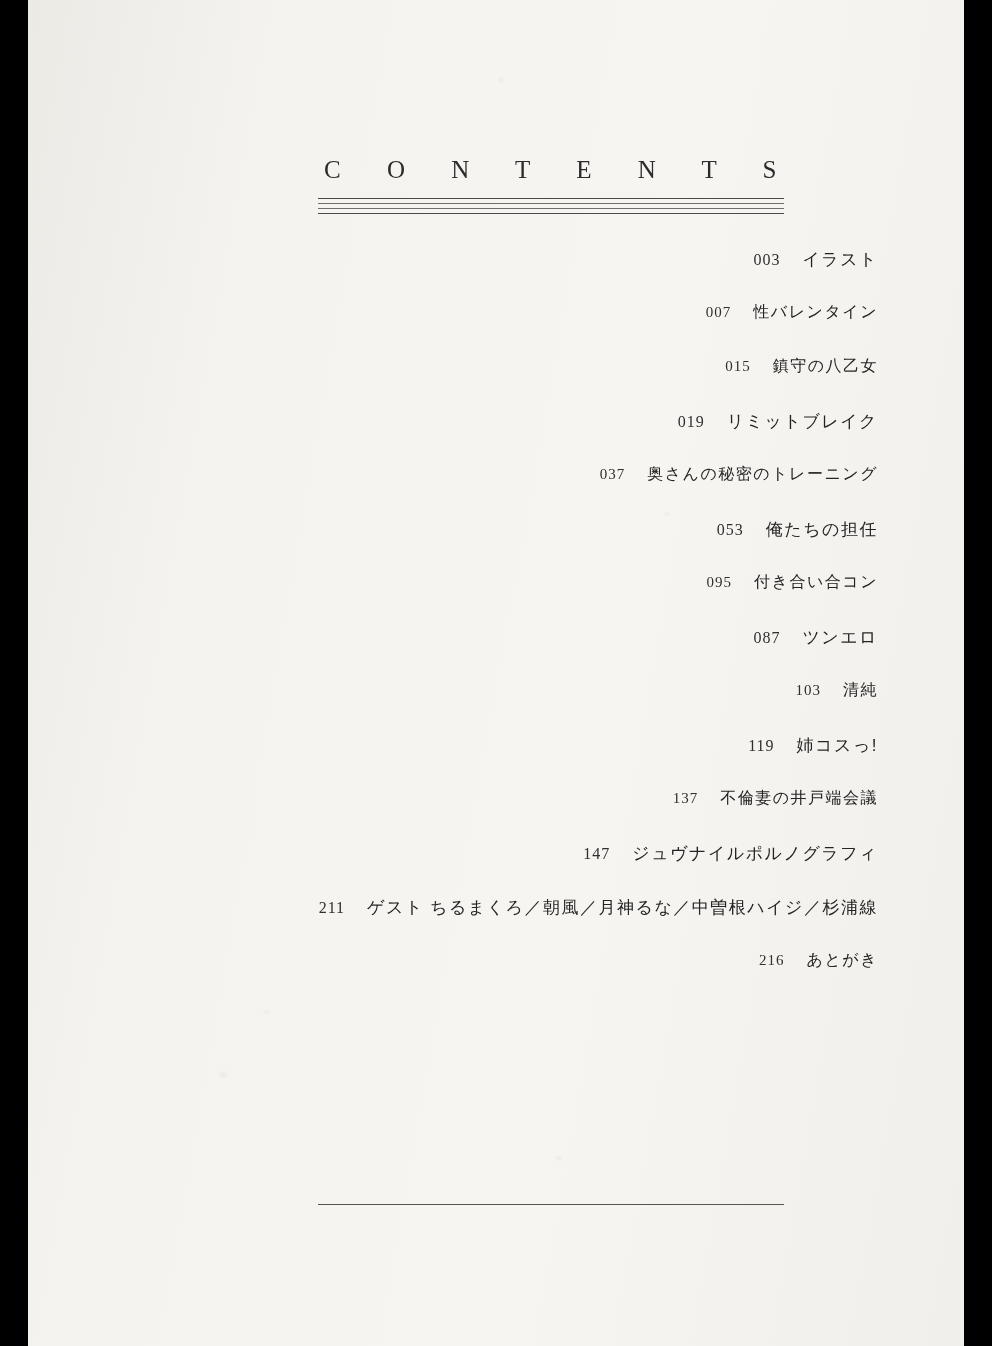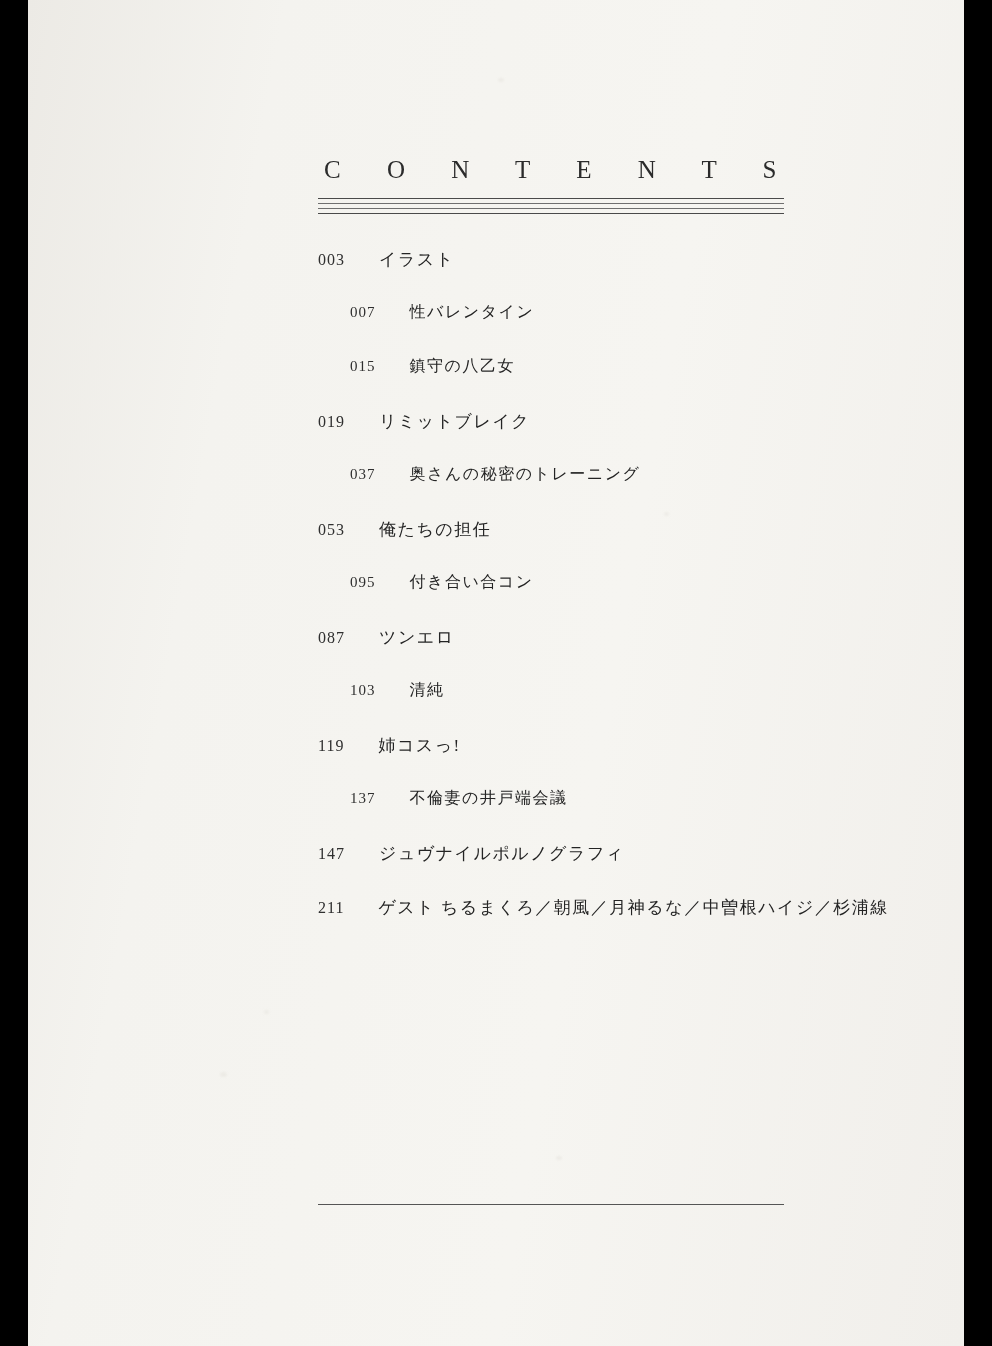--- a/index.html
+++ b/index.html
@@ -61,32 +61,33 @@
     position: absolute;
     left: 290px;
     top: 248px;
     width: 560px;
   }
   .toc-row {
     display: flex;
     align-items: baseline;
     height: 54px;
     white-space: nowrap;
+    justify-content: flex-end;
   }
   .toc-row .num {
     font-family: "Liberation Serif", "DejaVu Serif", serif;
     font-size: 16px;
     color: #2f2f2f;
     letter-spacing: 1px;
   }
   .toc-row .label {
-    font-family: Liberation Serif, serif;
+    font-family: Liberation Sans, sans-serif;
     font-size: 17px;
     color: #242424;
-    margin-left: 34px;
+    margin-left: 22px;
     letter-spacing: 1.5px;
   }
   .toc-row.indent { padding-left: 32px; }
   .toc-row.indent .num { font-size: 15px; }
   .toc-row.indent .label { font-size: 16px; }
   .bottom-rule {
     position: absolute;
     left: 290px;
     top: 1204px;
     width: 466px;
@@ -161,17 +162,21 @@
           <span class="label">不倫妻の井戸端会議</span>
         </div>
         <div class="toc-row">
           <span class="num">147</span>
           <span class="label">ジュヴナイルポルノグラフィ</span>
         </div>
         <div class="toc-row">
           <span class="num">211</span>
           <span class="label">ゲスト ちるまくろ／朝風／月神るな／中曽根ハイジ／杉浦線</span>
         </div>
+        <div class="toc-row indent">
+          <span class="num">216</span>
+          <span class="label">あとがき</span>
+        </div>
       </div>
 
     <div class="bottom-rule"></div>
   </div>
 </div>
 
 </body></html>

